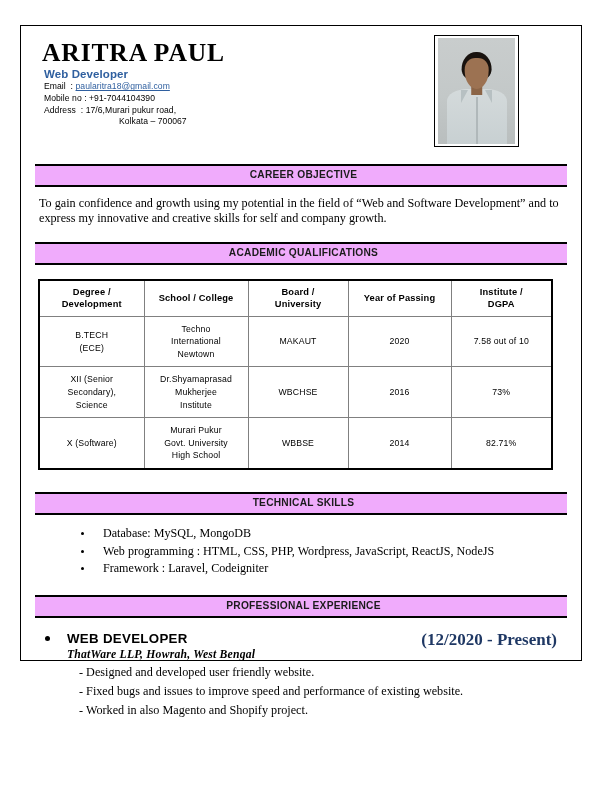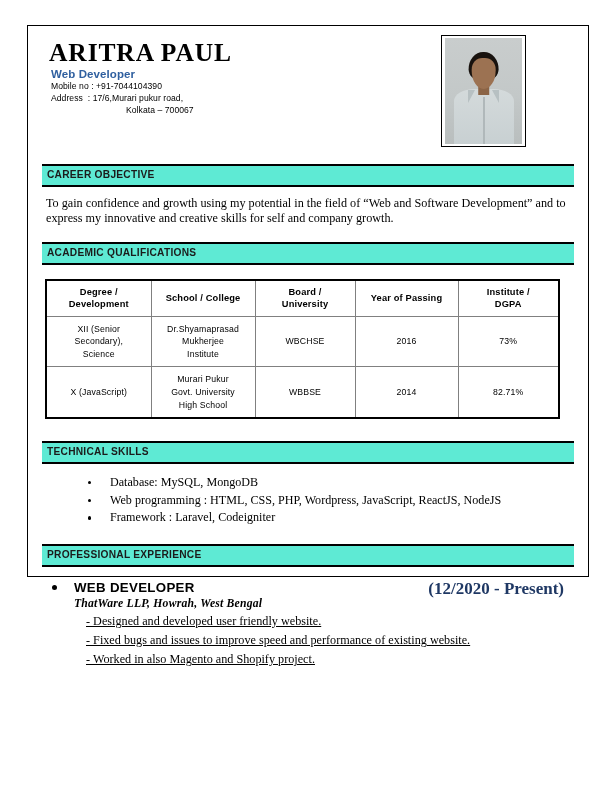--- a/index.html
+++ b/index.html
@@ -13,24 +13,24 @@
     height: 792px;
     font-family: "Liberation Serif", serif;
     color: #000000;
     overflow: hidden;
     position: relative;
   }
 
   
   .page-frame {
     position: absolute;
-    left: 27px;
+    left: 20px;
     top: 25px;
     width: 562px;
-    height: 552px;
+    height: 636px;
     border: 1.3px solid #000000;
     box-sizing: border-box;
   }
   .page-inner {
     position: absolute;
     left: 0; top: 0;
     width: 100%;
     box-sizing: border-box;
     padding: 0 14px;
   }
@@ -149,22 +149,23 @@
     transform: translateX(-50%);
     width: 2px; height: 44%;
     background: #b0b8ba;
   }
 
   
   .section-bar {
     margin-top: 8px;
     border-top: 2.2px solid #000000;
     border-bottom: 2.2px solid #000000;
-    background: #5eead4;
+    background: #f0abfc;
     height: 19px;
+    text-align: center;
   }
   .section-bar .label {
     font-family: "Liberation Sans", sans-serif;
     font-size: 10.2px;
     font-weight: bold;
     letter-spacing: 0.25px;
     color: #1b1b1b;
     padding: 4px 0 0 5px;
     display: block;
     line-height: 1;
@@ -272,38 +273,38 @@
     font-size: 11.7px;
     font-style: italic;
     font-weight: bold;
     margin: 1px 0 2px 28px;
     letter-spacing: 0.2px;
   }
   .exp-points {
     margin: 0 0 0 40px;
     padding: 0;
     list-style: none;
-    text-decoration: underline;
   }
   .exp-points li {
     font-size: 12.2px;
     line-height: 19.2px;
   }
 </style>
 </head>
 <body>
 
 <div class="page-frame">
   <div class="page-inner">
 
     <div class="header">
       <h1 class="name">ARITRA PAUL</h1>
       <div class="role" style="color: rgb(47, 95, 159);">Web Developer</div>
 
       <div class="contact-block">
+        <div class="contact-line"><span>Email  : </span><a class="mail" href="#">paularitra18@gmail.com</a></div>
         <div class="contact-line">Mobile no : +91-7044104390</div>
         <div class="contact-line">Address  : 17/6,Murari pukur road,</div>
         <div class="contact-line addr-second">Kolkata – 700067</div>
       </div>
 
       <div class="photo-frame">
         <div class="photo">
           <div class="ph-shirt"></div>
           <div class="ph-neck"></div>
           <div class="ph-hair"></div>
@@ -336,28 +337,35 @@
           <tr>
             <th><span>Degree /</span><br><span>Development</span></th>
             <th><span>School / College</span></th>
             <th><span>Board /</span><br><span>University</span></th>
             <th><span>Year of Passing</span></th>
             <th><span>Institute /</span><br><span>DGPA</span></th>
           </tr>
         </thead>
         <tbody>
             <tr>
+              <td><span>B.TECH</span><br><span>(ECE)</span></td>
+              <td><span>Techno</span><br><span>International</span><br><span>Newtown</span></td>
+              <td><span>MAKAUT</span></td>
+              <td><span>2020</span></td>
+              <td><span>7.58 out of 10</span></td>
+            </tr>
+            <tr>
               <td><span>XII (Senior</span><br><span>Secondary),</span><br><span>Science</span></td>
               <td><span>Dr.Shyamaprasad</span><br><span>Mukherjee</span><br><span>Institute</span></td>
               <td><span>WBCHSE</span></td>
               <td><span>2016</span></td>
               <td><span>73%</span></td>
             </tr>
             <tr>
-              <td><span>X (JavaScript)</span></td>
+              <td><span>X (Software)</span></td>
               <td><span>Murari Pukur</span><br><span>Govt. University</span><br><span>High School</span></td>
               <td><span>WBBSE</span></td>
               <td><span>2014</span></td>
               <td><span>82.71%</span></td>
             </tr>
           </tbody>
       </table>
     </div>
 
     <div class="section-bar" style="margin-top:22px">

